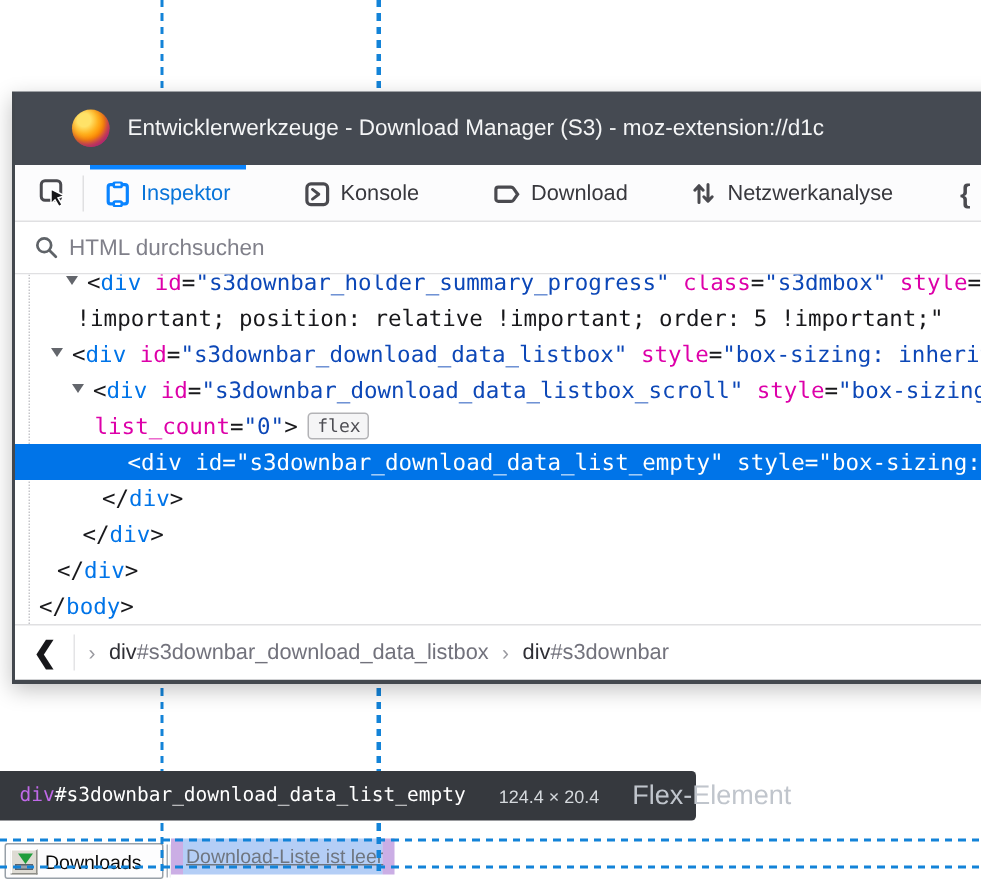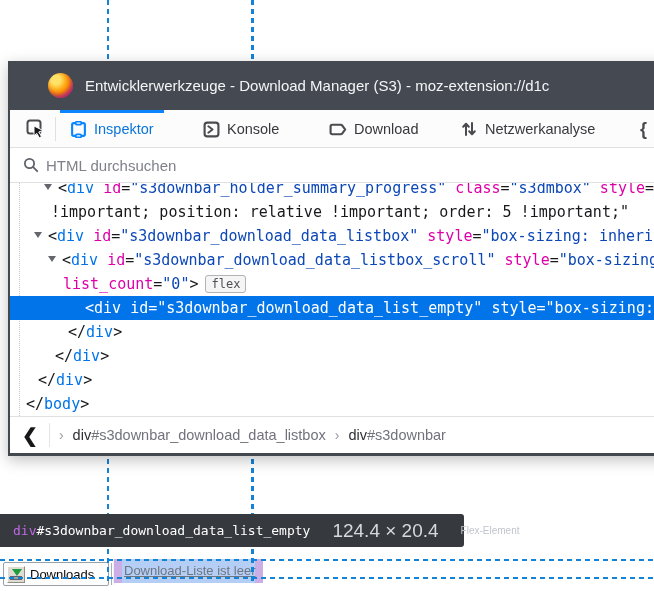--- a/index.html
+++ b/index.html
@@ -65,22 +65,22 @@
   .crumb{font-size:14.5px}
   .crumb .ctag{color:#2f2f35}.crumb .cid{color:#72727c}
   .crumb-sep{color:#9a9aa0;font-size:14px}
 
   
   .infobar{position:absolute;left:0;top:514px;width:464px;height:33px;z-index:60;
     background:#36393e;border-radius:0 3px 3px 0;display:flex;align-items:center;
     padding:0 13px;gap:11px;white-space:nowrap}
   .infobar .isel{font-family:"DejaVu Sans Mono","Liberation Mono",monospace;font-size:13px}
   .infobar .itag{color:#c069e8}.infobar .iid{color:#ffffff}
-  .infobar .idim{color:#d5d9dd;font-size:19px}
-  .infobar .ilay{color:#c0c5cc;font-size:10px}
+  .infobar .idim{color:#d5d9dd;font-size:12px}
+  .infobar .ilay{color:#c0c5cc;font-size:18px}
   .ibar-sep{width:1px;height:16px;background:#5a5e64}
 
   
   .dl-btn{position:absolute;left:3px;top:562px;width:106px;height:24px;z-index:10;
     background:#fdfdfe;border:1px solid #98a0a8;border-radius:2px;display:flex;
     align-items:center;padding-left:3px;gap:5px}
   .dl-ico{width:18px;height:17px;flex:0 0 auto;background:#dedbd3;
     border-top:1px solid #fff;border-left:1px solid #fff;
     border-right:1px solid #8e8e88;border-bottom:1px solid #8e8e88;
     position:relative}

